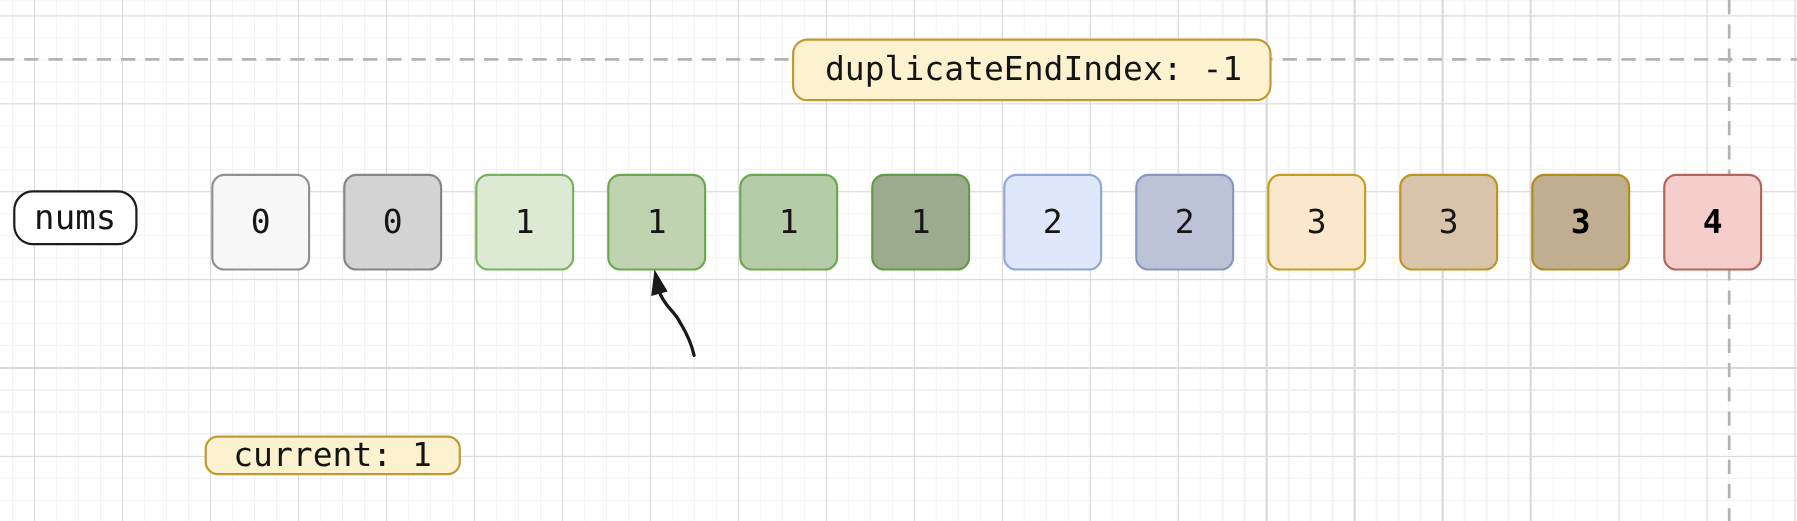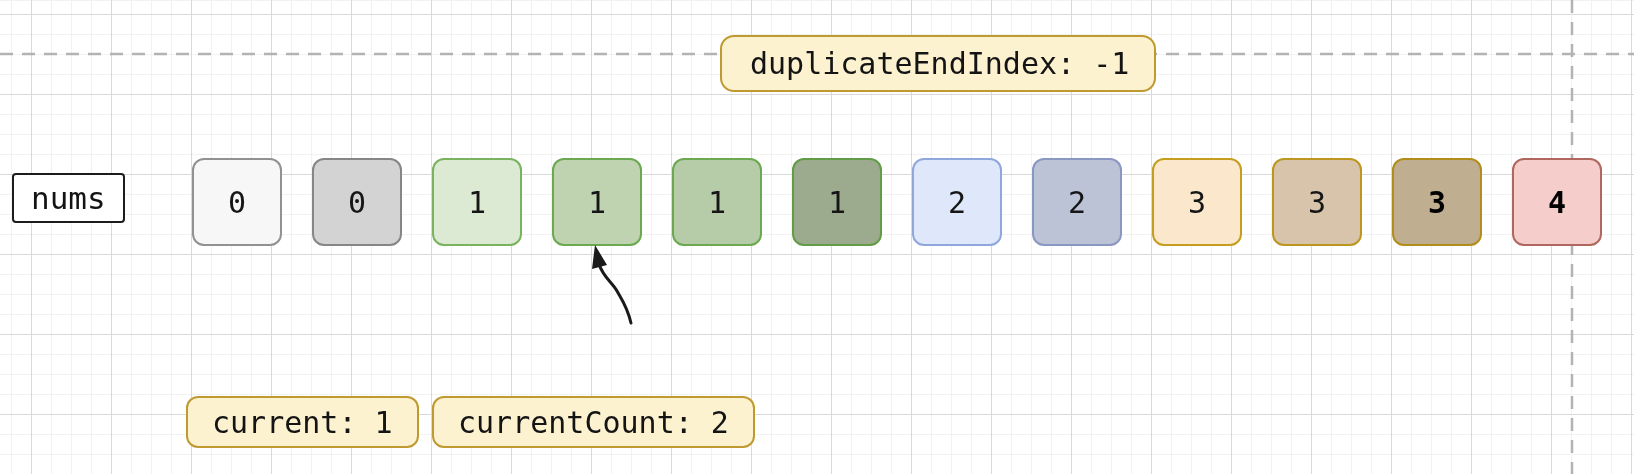--- a/index.html
+++ b/index.html
@@ -27,35 +27,35 @@
 
   .tag {
     position: absolute;
     display: flex; align-items: center; justify-content: center;
     background: var(--label-bg, #fcf2d0);
     border: 2.5px solid var(--label-border, #c09a30);
     color: var(--text, #141414);
     white-space: pre;
   }
   .tag.big { height: 57px; padding: 0 25px; font-size: 30px; border-radius: 14px; }
-  .tag.small { height: 52px; padding: 0 24px; font-size: 30px; border-radius: 12px; }
+  .tag.small { height: 36px; padding: 0 24px; font-size: 30px; border-radius: 12px; }
 
   #label-dup-start { left: 186px; top: 35px; }
   #label-dup-end   { left: 720px; top: 35px; padding-left: 28px; }
   #label-idx       { left: 550px; top: 322px; height: 50px; }
   #label-current       { left: 186px; top: 396px; }
   #label-current-count { left: 432px; top: 396px; }
 
   .nums-tag {
     position: absolute; left: 12px; top: 173px;
     height: 50px; padding: 0 17px;
     display: flex; align-items: center; justify-content: center;
     background: #ffffff;
     border: 2.5px solid #1c1c1c;
-    border-radius: 4px;
+    border-radius: 18px;
     font-size: 31px;
   }
 
   .cells-row {
     position: absolute; left: 192px; top: 158px;
     display: flex; gap: 30px;
   }
   .cell {
     width: 90px; height: 88px;
     display: flex; align-items: center; justify-content: center;
@@ -92,20 +92,19 @@
       <div class="cell" style="background: rgb(188, 195, 215); border-color: rgb(139, 151, 195);">2</div>
       <div class="cell" style="background: rgb(251, 232, 204); border-color: rgb(197, 157, 31);">3</div>
       <div class="cell" style="background: rgb(216, 196, 170); border-color: rgb(189, 150, 32);">3</div>
       <div class="cell bold" style="background: rgb(191, 174, 144); border-color: rgb(178, 141, 28);">3</div>
       <div class="cell bold" style="background: rgb(245, 206, 203); border-color: rgb(176, 103, 93);">4</div>
     </div>
 
 
   <div class="tag small" id="label-current">current: 1</div>
 
-  <div class="tag small" id="label-current-count">currentCount: 2</div>
 
 </div>
 
 <svg id="arrow-layer" class="layer">
   <path d="M631,323 C627,306 622,300 617,291 S603,277 599,264" fill="none" stroke="#1a1a1a" stroke-width="3" stroke-linecap="round"></path>
   <polygon points="595,245 592,269 607,265" fill="#1a1a1a"></polygon>
 </svg>
 
 </body></html>

